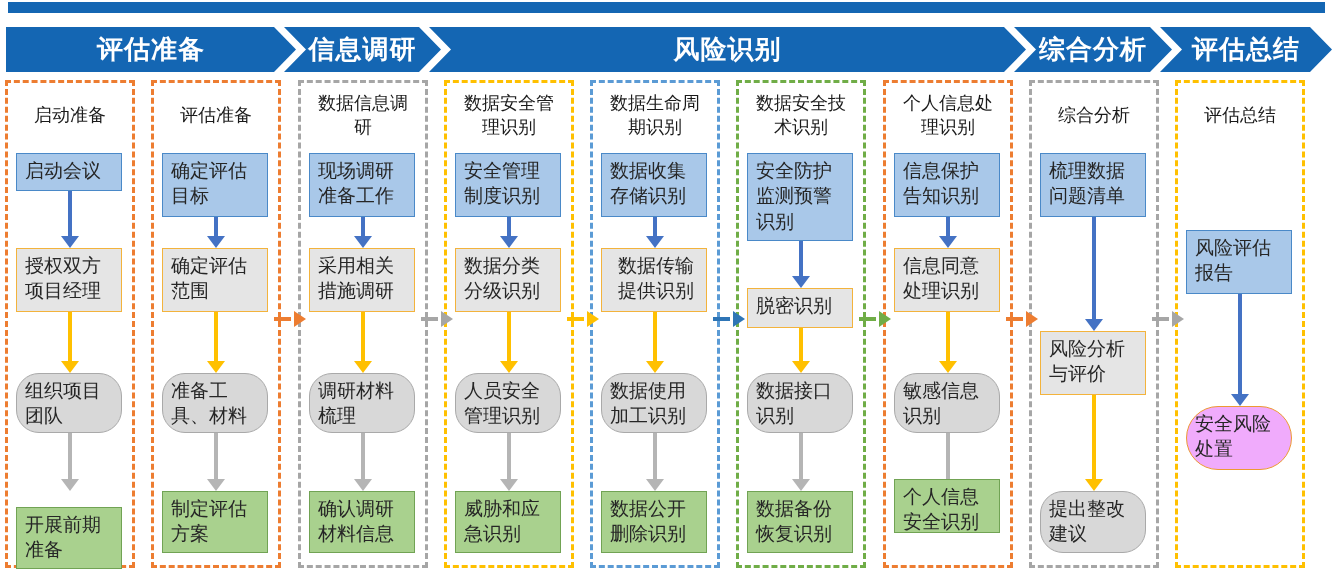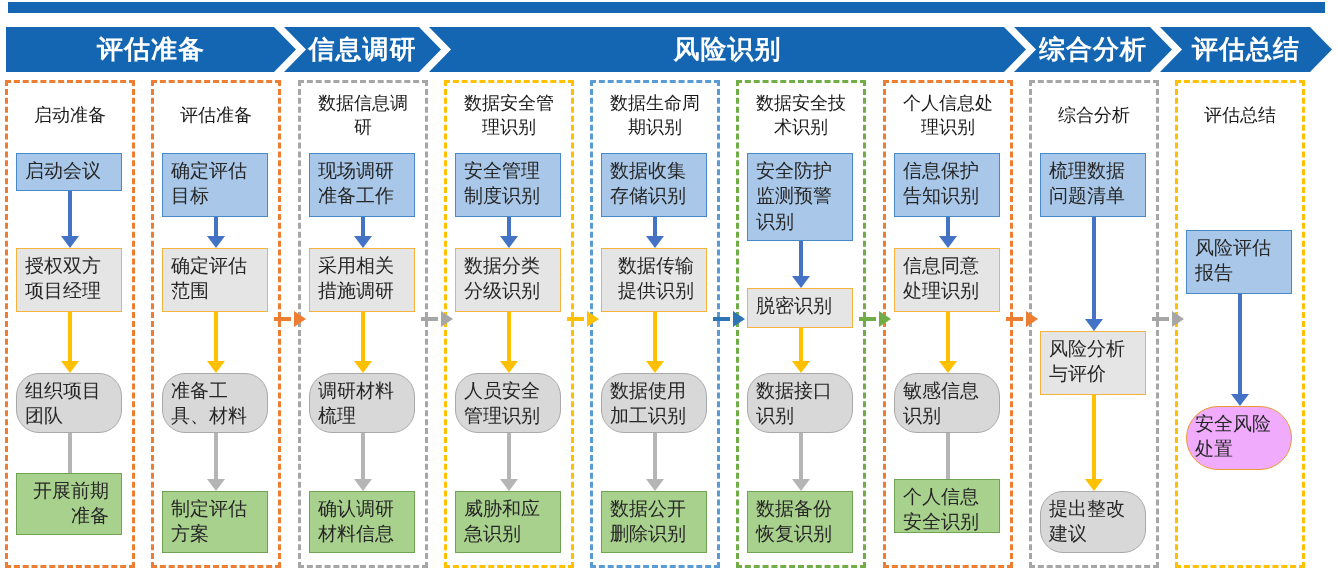--- a/index.html
+++ b/index.html
@@ -89,21 +89,21 @@
     <div class="box box-yellow" style="top:165px;height:64px;">授权双方项目经理</div>
     <div class="varrow va-yellow" style="top:229px;height:61px;">
         <i class="shaft"></i>
         <i class="head"></i>
       </div>
     <div class="box box-gray" style="top:290px;height:60px;">组织项目团队</div>
     <div class="varrow va-gray" style="top:350px;height:58px;">
         <i class="shaft"></i>
         <i class="head"></i>
       </div>
-    <div class="box box-green" style="top:390px;height:62px;text-align:right;">开展前期准备</div>
+    <div class="box box-green" style="top:424px;height:62px;">开展前期准备</div>
   </div>
 
   <div class="col bc-orange" style="left:151px;">
     <div class="col-title">评估准备</div>
     <div class="box box-blue" style="top:70px;height:64px;">确定评估目标</div>
     <div class="varrow va-blue" style="top:134px;height:31px;">
         <i class="shaft"></i>
         <i class="head"></i>
       </div>
     <div class="box box-yellow" style="top:165px;height:64px;">确定评估范围</div>

